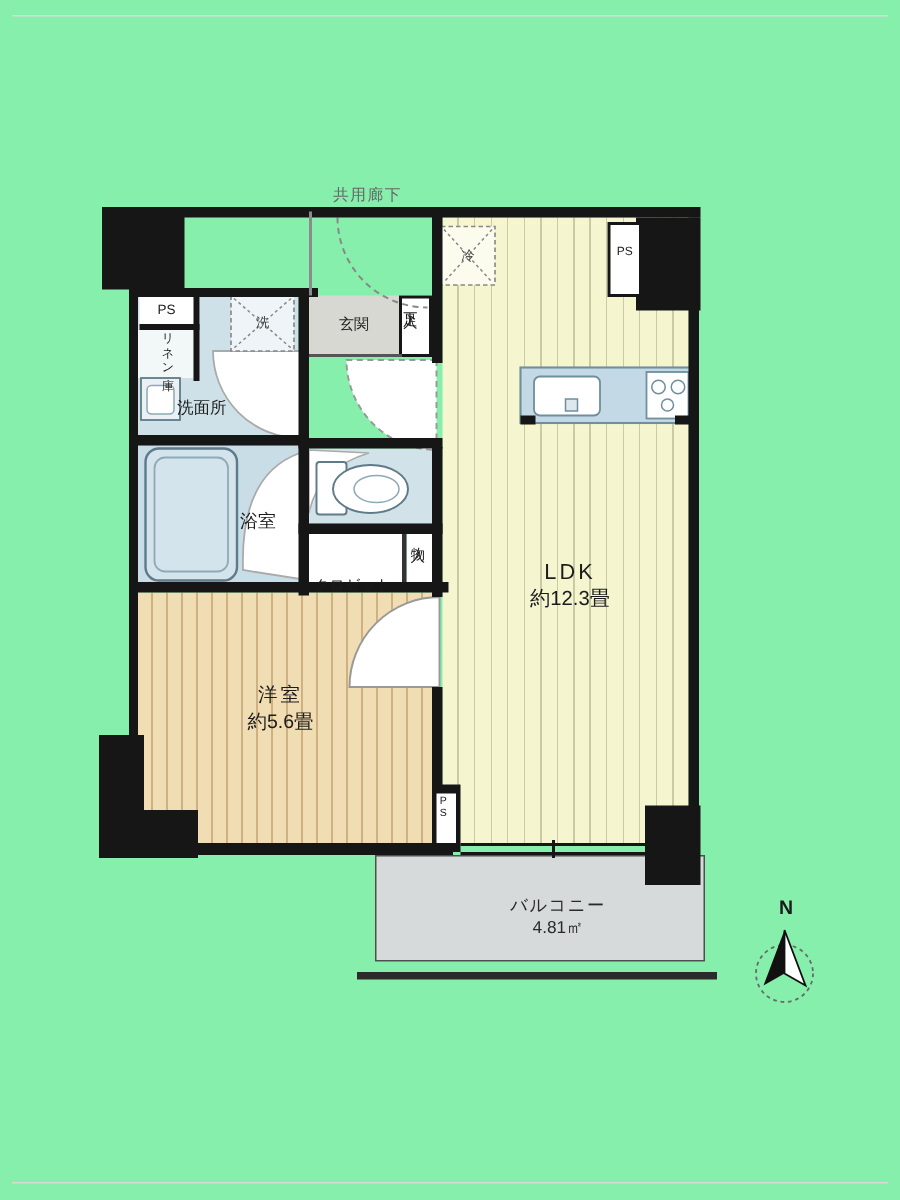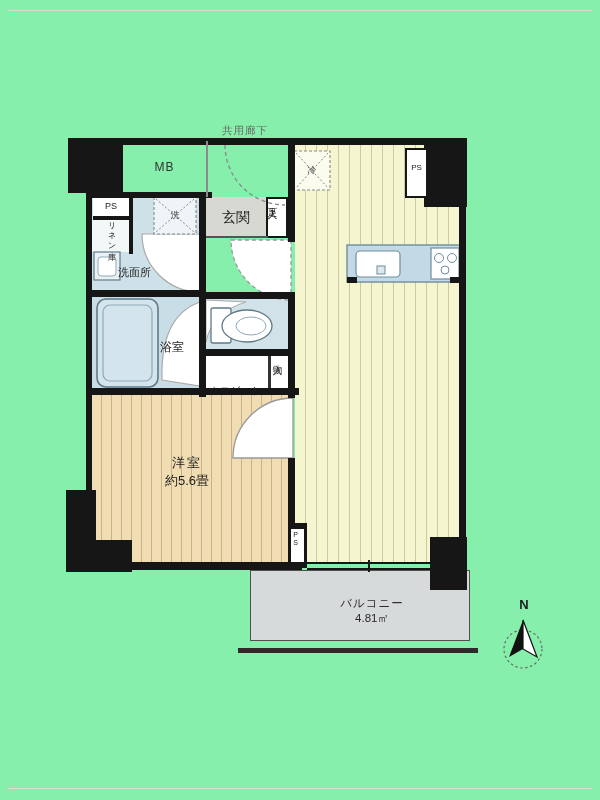--- a/index.html
+++ b/index.html
@@ -114,32 +114,35 @@
   <div class="wall" style="left:66px;top:490px;width:30px;height:82px;"></div>
   <div class="wall" style="left:66px;top:540px;width:66px;height:32px;"></div>
   <div class="wall" style="left:430px;top:537px;width:37px;height:53px;"></div>
   <div class="wall" style="left:288px;top:523px;width:19px;height:45px;"></div>
 
   <div class="abs" style="left:93px;top:198px;width:40px;height:22px;background:#fff;border-right:4px solid #161616;border-bottom:4px solid #161616;box-sizing:border-box;"></div>
   <div class="abs" style="left:405px;top:148px;width:23px;height:50px;background:#fff;border:2px solid #161616;box-sizing:border-box;"></div>
   <div class="abs" style="left:291px;top:529px;width:13px;height:33px;background:#fff;"></div>
 
   <div class="lbl" style="left:222px;top:124px;font-size:10.5px;color:#666;letter-spacing:1px;">共用廊下</div>
-  <div class="lbl center" style="left:123px;top:143px;width:83px;height:49px;font-size:12px;color:#333;letter-spacing:1px;">MB</div>
   <div class="lbl center" style="left:93px;top:197px;width:36px;height:19px;font-size:9px;">PS</div>
   <div class="lbl vtext" style="left:107px;top:216px;height:40px;font-size:8px;line-height:1;">リネン庫</div>
   <div class="lbl center" style="left:154px;top:197px;width:42px;height:37px;font-size:9px;color:#444;">洗</div>
   <div class="lbl center" style="left:294px;top:151px;width:36px;height:39px;font-size:9px;color:#444;">冷</div>
-  <div class="lbl center" style="left:206px;top:197px;width:60px;height:41px;font-size:14px;text-align:center;">玄関</div>
+  <div class="lbl center" style="left:206px;top:197px;width:60px;height:41px;font-size:10px;text-align:center;">玄関</div>
   <div class="lbl vtext" style="left:268px;top:200px;height:36px;font-size:9.5px;line-height:1;">下足入</div>
   <div class="lbl" style="left:118px;top:266px;font-size:11px;">洗面所</div>
   <div class="lbl" style="left:160px;top:340px;font-size:12px;">浴室</div>
   <div class="lbl center" style="left:200px;top:358px;width:70px;height:26px;font-size:10px;margin-top:20px;">クロゼット</div>
   <div class="lbl vtext" style="left:273px;top:357px;height:32px;font-size:9.5px;line-height:1;">物入</div>
 
+  <div class="abs" style="left:320px;top:374px;width:120px;text-align:center;">
+    <div style="font-size:14.5px;letter-spacing:2px;color:#1c1c1c;">LDK</div>
+    <div style="font-size:13.5px;color:#1c1c1c;">約12.3畳</div>
+  </div>
 
   <div class="abs" style="left:128px;top:454px;width:118px;text-align:center;">
     <div style="font-size:13px;letter-spacing:2px;color:#1c1c1c;">洋室</div>
     <div style="font-size:13px;color:#1c1c1c;">約5.6畳</div>
   </div>
 
   <div class="abs" style="left:312px;top:596px;width:120px;text-align:center;">
     <div style="font-size:11.5px;letter-spacing:1px;color:#2a2a2a;">バルコニー</div>
     <div style="font-size:11.5px;color:#2a2a2a;">4.81㎡</div>
   </div>

